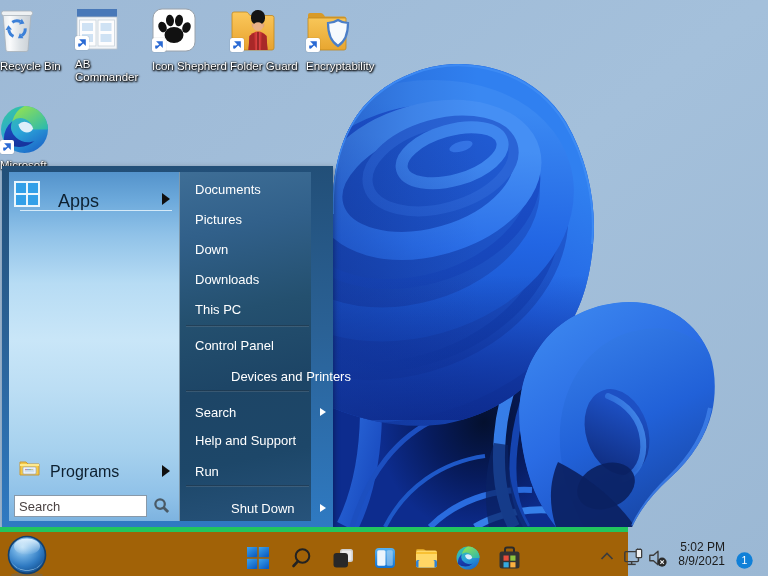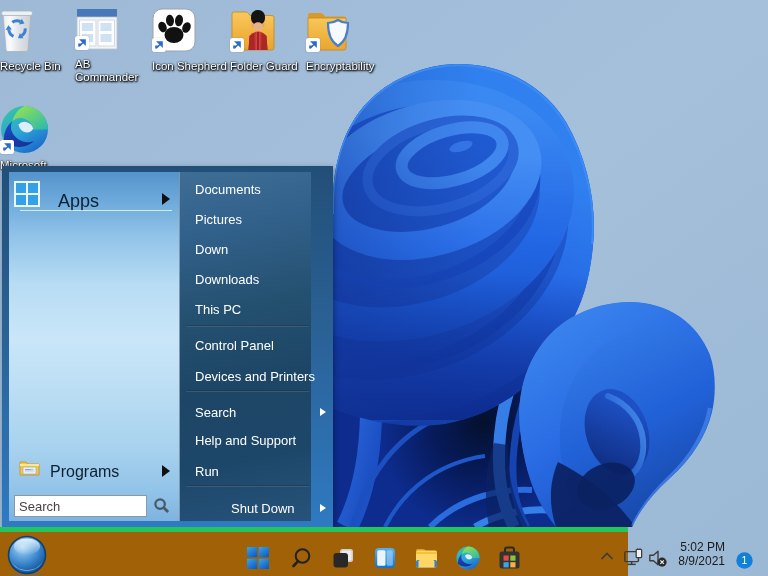--- a/index.html
+++ b/index.html
@@ -412,21 +412,21 @@
     </svg>
   </div>
   <div id="menuR">
     <div class="ritem" style="top:10px;">Documents</div>
     <div class="ritem" style="top:40px;">Pictures</div>
     <div class="ritem" style="top:70px;">Down</div>
     <div class="ritem" style="top:100px;">Downloads</div>
     <div class="ritem" style="top:130px;">This PC</div>
     <div class="rsep" style="top:153px;"></div>
     <div class="ritem" style="top:166px;">Control Panel</div>
-    <div class="ritem" style="top:197px;">Devices and Printers</div>
+    <div class="ritem" style="top:197px;margin-left:36px;">Devices and Printers</div>
     <div class="rsep" style="top:218px;"></div>
     <div class="ritem" style="top:233px;">Search</div>
     <div class="warr" style="left:140px;top:236px;"></div>
     <div class="ritem" style="top:261px;">Help and Support</div>
     <div class="ritem" style="top:292px;">Run</div>
     <div class="rsep" style="top:313px;"></div>
     <div class="ritem" style="top:329px;margin-left:36px;">Shut Down</div>
     <div class="warr" style="left:140px;top:332px;"></div>
   </div>
 </div>

